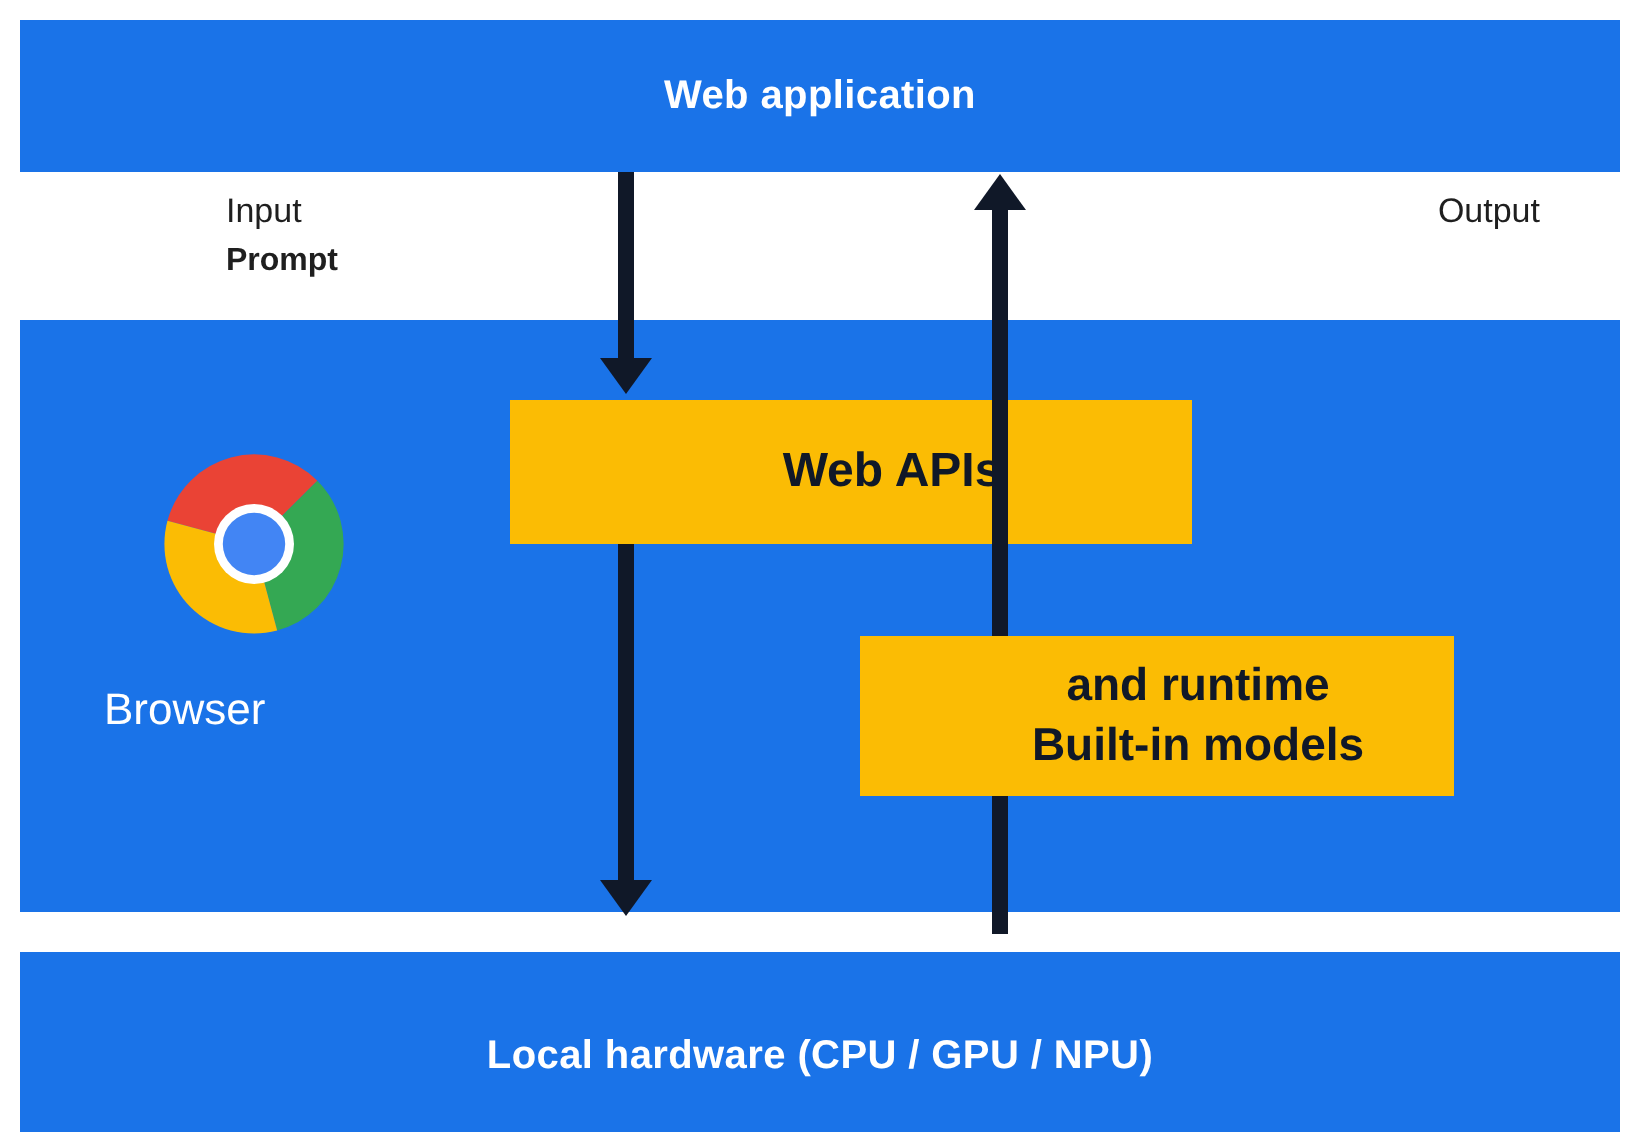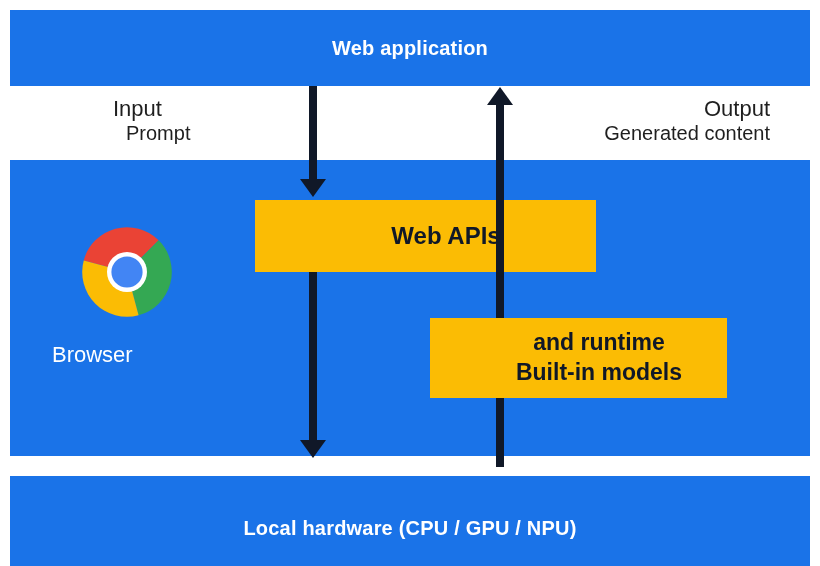--- a/index.html
+++ b/index.html
@@ -22,22 +22,22 @@
     display:flex;align-items:center;justify-content:center;
     z-index:0;
   }
   .bar-top{top:10px;height:76px;}
   .bar-main{top:160px;height:296px;}
   .bar-bottom{top:476px;height:104px;}
   .bar-title{
     color:#ffffff;font-size:20px;font-weight:700;letter-spacing:.2px;
   }
   .gap-label{position:absolute;color:var(--ink);z-index:1;}
-  .lbl-small{font-size:22px;font-weight:400;}
-  .lbl-big{font-size:20px;font-weight:400;margin-left:13px;}
+  .lbl-small{font-size:17px;font-weight:400;}
+  .lbl-big{font-size:16px;font-weight:700;}
   .input-label{left:113px;top:96px;}
   .input-value{left:113px;top:122px;}
   .output-label{right:50px;top:96px;text-align:left;}
   .output-value{right:50px;top:122px;text-align:right;}
   .yellow-box{
     position:absolute;
     background:var(--yellow);
     display:flex;flex-direction:column;align-items:center;justify-content:center;
     color:var(--dark);font-weight:700;padding-left:41px;
   }
@@ -66,21 +66,20 @@
 
 <div class="canvas">
 
   <div class="bar bar-top">
     <span class="bar-title">Web application</span>
   </div>
 
   <div class="gap-label lbl-small input-label">Input</div>
   <div class="gap-label lbl-big input-value">Prompt</div>
   <div class="gap-label lbl-small output-label">Output</div>
-  <div class="gap-label lbl-big output-value">Generated content</div>
 
   <div class="bar bar-main"></div>
 
   <svg class="chrome-logo" viewBox="0 0 120 120" aria-hidden="true">
     <path d="M60,60 L5.91,45.51 A56,56 0 0 1 99.6,20.4 Z" fill="#ea4335"></path>
     <path d="M60,60 L99.6,20.4 A56,56 0 0 1 74.49,114.09 Z" fill="#34a853"></path>
     <path d="M60,60 L74.49,114.09 A56,56 0 0 1 5.91,45.51 Z" fill="#fbbc04"></path>
     <circle cx="60" cy="60" r="25" fill="#ffffff"></circle>
     <circle cx="60" cy="60" r="19.5" fill="#4285f4"></circle>
   </svg>

